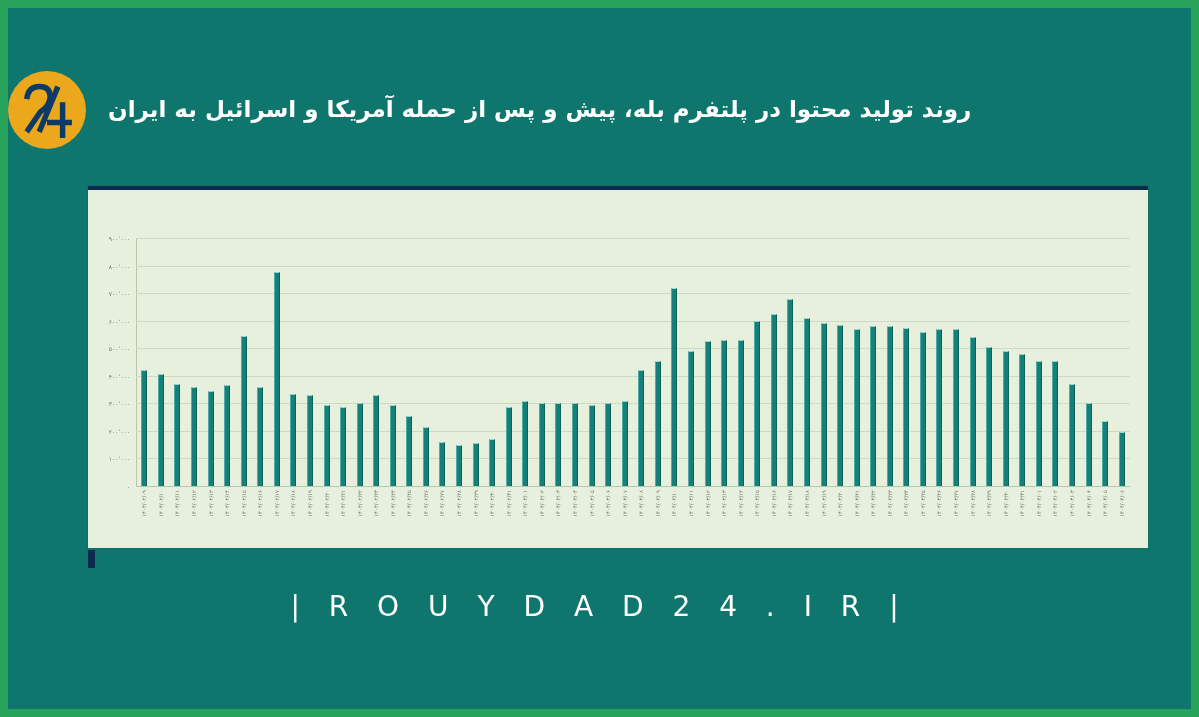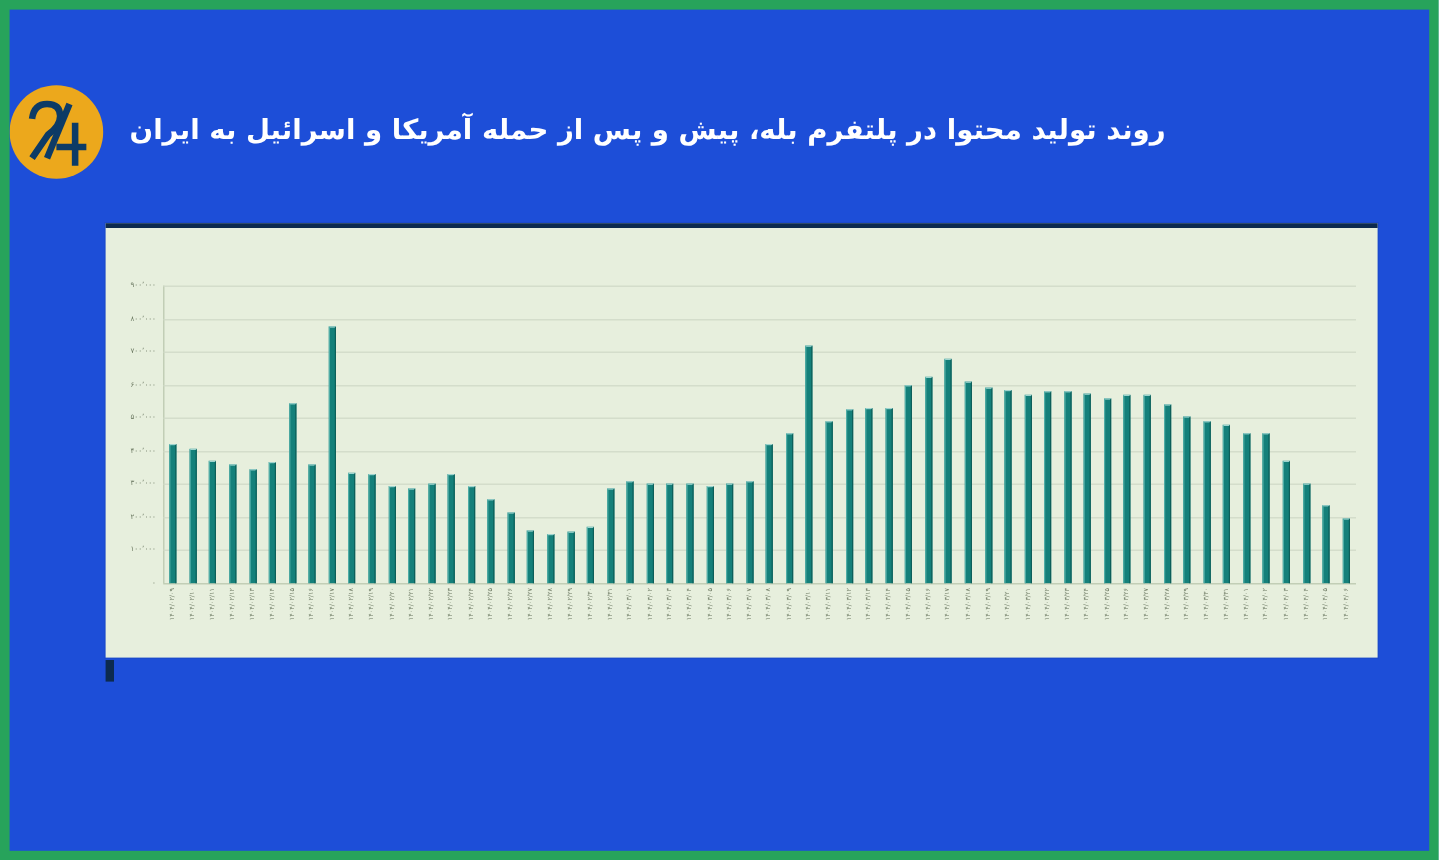--- a/index.html
+++ b/index.html
@@ -11,21 +11,21 @@
   }
   #frame {
     position: relative;
     width: 1199px; height: 717px;
     background: #27a35b;        
     padding: 8px;
   }
   #canvas {
     position: relative;
     width: 100%; height: 100%;
-    background: #1d4ed8;        
+    background: #0f766e;        
     overflow: hidden;
   }
 
   
   #header {
     position: absolute;
     top: 56px; left: 0; right: 0;
     height: 92px;
     display: flex;
     flex-direction: row-reverse;   
@@ -458,15 +458,16 @@
             <div class="bar-slot" style="left: 977.433px; width: 16.5667px;">
               <div class="bar" title="۱۴۰۴/۰۴/۰۶ — 195000" style="height: 53.7333px;"></div>
               <div class="xtick">۱۴۰۴/۰۴/۰۶</div>
             </div>
           </div>
       </div>
     </div>
 
     <div id="panel-marker"></div>
 
+    <div id="footer">| R O U Y D A D 2 4 . I R |</div>
 
   </div>
 </div>
 
 </body></html>

